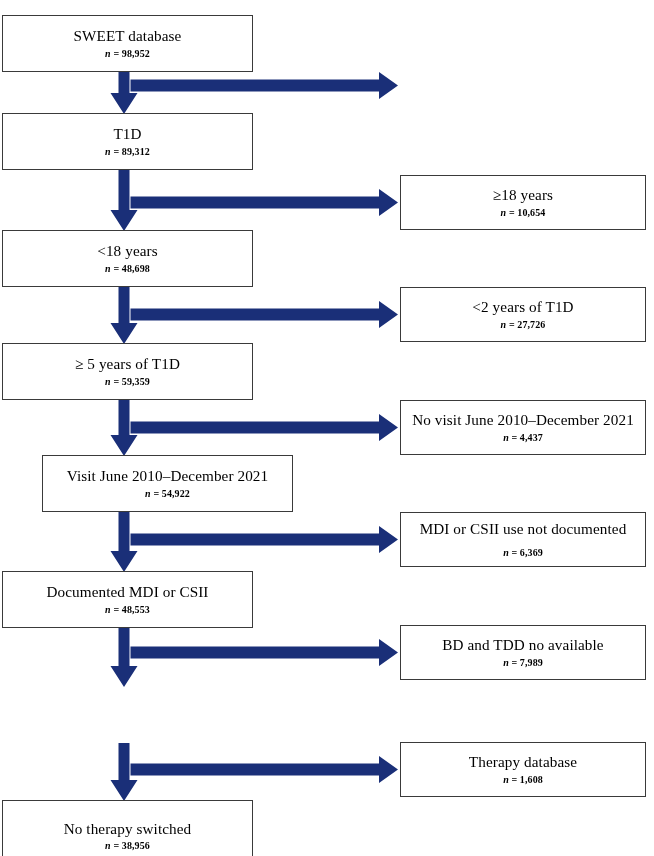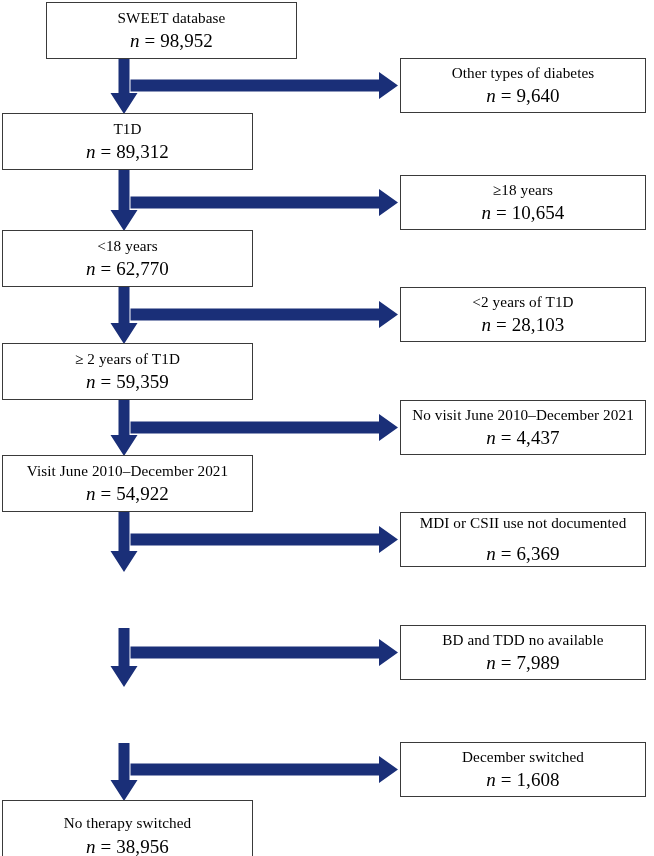--- a/index.html
+++ b/index.html
@@ -40,24 +40,25 @@
     line-height: 1.28;
     z-index: 3;
   }
   .node-label {
     font-size: 15.2px;
     letter-spacing: 0.1px;
     white-space: nowrap;
     padding: 0 4px;
   }
   .node-count {
-    font-size: 19px;
+    font-size: 10px;
     letter-spacing: 0.1px;
     white-space: nowrap;
     margin-top: 2px;
+    font-weight: bold;
   }
   .node-count .n-italic {
     font-style: italic;
   }
   .main-box { left: 2px; width: 251px; height: 57px; }
   .excl-box { left: 400px; width: 246px; height: 55px; }
   .last-box { height: 72px; }
 </style>
 </head>
 <body>
@@ -76,80 +77,80 @@
         <polygon points="130.5,79.5 379,79.5 379,72 398,85.5 379,99 379,91.5 130.5,91.5" fill="#1a2f78"></polygon>
         <polygon points="130.5,196.5 379,196.5 379,189 398,202.5 379,216 379,208.5 130.5,208.5" fill="#1a2f78"></polygon>
         <polygon points="130.5,308.5 379,308.5 379,301 398,314.5 379,328 379,320.5 130.5,320.5" fill="#1a2f78"></polygon>
         <polygon points="130.5,421.5 379,421.5 379,414 398,427.5 379,441 379,433.5 130.5,433.5" fill="#1a2f78"></polygon>
         <polygon points="130.5,533.5 379,533.5 379,526 398,539.5 379,553 379,545.5 130.5,545.5" fill="#1a2f78"></polygon>
         <polygon points="130.5,646.5 379,646.5 379,639 398,652.5 379,666 379,658.5 130.5,658.5" fill="#1a2f78"></polygon>
         <polygon points="130.5,763.5 379,763.5 379,756 398,769.5 379,783 379,775.5 130.5,775.5" fill="#1a2f78"></polygon>
       </g>
   </svg>
 
-  <div class="node-box main-box" style="top:2px;margin-left:44px;">
+  <div class="node-box main-box" style="top:15px;">
     <div class="node-label">SWEET database</div>
     <div class="node-count"><span class="n-italic">n</span> = <span>98,952</span></div>
   </div>
 
   <div class="node-box main-box" style="top:113px;justify-content:center;">
     <div class="node-label">T1D</div>
     <div class="node-count"><span class="n-italic">n</span> = <span>89,312</span></div>
   </div>
 
   <div class="node-box main-box" style="top:230px;">
     <div class="node-label">&lt;18 years</div>
-    <div class="node-count"><span class="n-italic">n</span> = <span>62,770</span></div>
+    <div class="node-count"><span class="n-italic">n</span> = <span>48,698</span></div>
   </div>
 
   <div class="node-box main-box" style="top:343px;">
-    <div class="node-label">≥ 2 years of T1D</div>
+    <div class="node-label">≥ 5 years of T1D</div>
     <div class="node-count"><span class="n-italic">n</span> = <span>59,359</span></div>
   </div>
 
-  <div class="node-box main-box" style="top:455px;">
+  <div class="node-box main-box" style="top:455px;margin-left:40px;">
     <div class="node-label">Visit June 2010–December 2021</div>
     <div class="node-count"><span class="n-italic">n</span> = <span>54,922</span></div>
   </div>
 
+  <div class="node-box main-box" style="top:571px;">
+    <div class="node-label">Documented MDI or CSII</div>
+    <div class="node-count"><span class="n-italic">n</span> = <span>48,553</span></div>
+  </div>
 
 
   <div class="node-box main-box last-box" style="top:800px;">
     <div class="node-label">No therapy switched</div>
     <div class="node-count"><span class="n-italic">n</span> = <span>38,956</span></div>
   </div>
 
-  <div class="node-box excl-box" style="top:58px;">
-    <div class="node-label">Other types of diabetes</div>
-    <div class="node-count"><span class="n-italic">n</span> = <span>9,640</span></div>
-  </div>
 
   <div class="node-box excl-box" style="top:175px;">
     <div class="node-label">≥18 years</div>
     <div class="node-count"><span class="n-italic">n</span> = <span>10,654</span></div>
   </div>
 
   <div class="node-box excl-box" style="top:287px;">
     <div class="node-label">&lt;2 years of T1D</div>
-    <div class="node-count"><span class="n-italic">n</span> = <span>28,103</span></div>
+    <div class="node-count"><span class="n-italic">n</span> = <span>27,726</span></div>
   </div>
 
   <div class="node-box excl-box" style="top:400px;">
     <div class="node-label">No visit June 2010–December 2021</div>
     <div class="node-count"><span class="n-italic">n</span> = <span>4,437</span></div>
   </div>
 
   <div class="node-box excl-box" style="top:512px;gap:7px;">
     <div class="node-label">MDI or CSII use not documented</div>
     <div class="node-count"><span class="n-italic">n</span> = <span>6,369</span></div>
   </div>
 
   <div class="node-box excl-box" style="top:625px;">
     <div class="node-label">BD and TDD no available</div>
     <div class="node-count"><span class="n-italic">n</span> = <span>7,989</span></div>
   </div>
 
   <div class="node-box excl-box" style="top:742px;">
-    <div class="node-label">December switched</div>
+    <div class="node-label">Therapy database</div>
     <div class="node-count"><span class="n-italic">n</span> = <span>1,608</span></div>
   </div>
 
 </div>
 
 </body></html>

